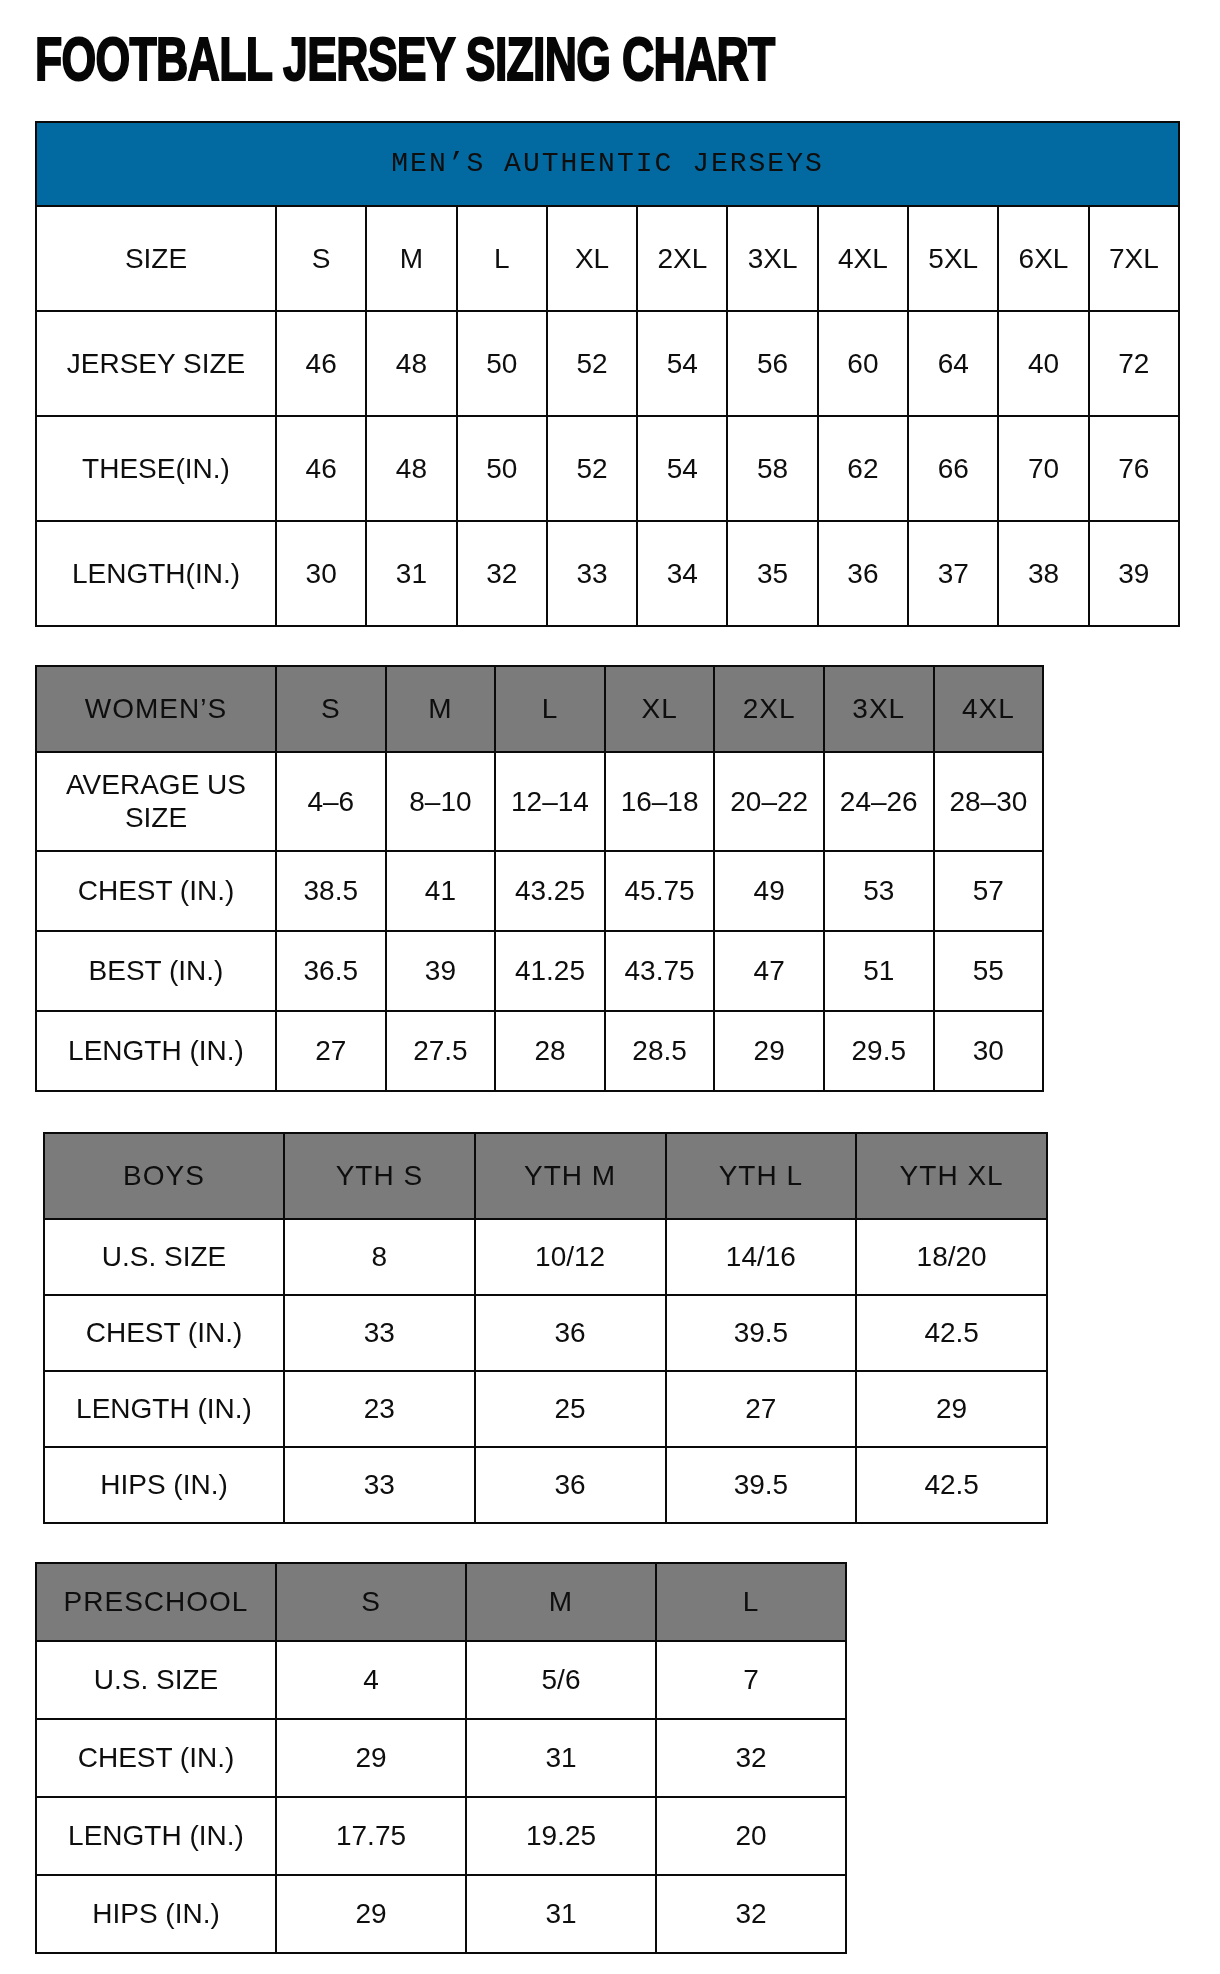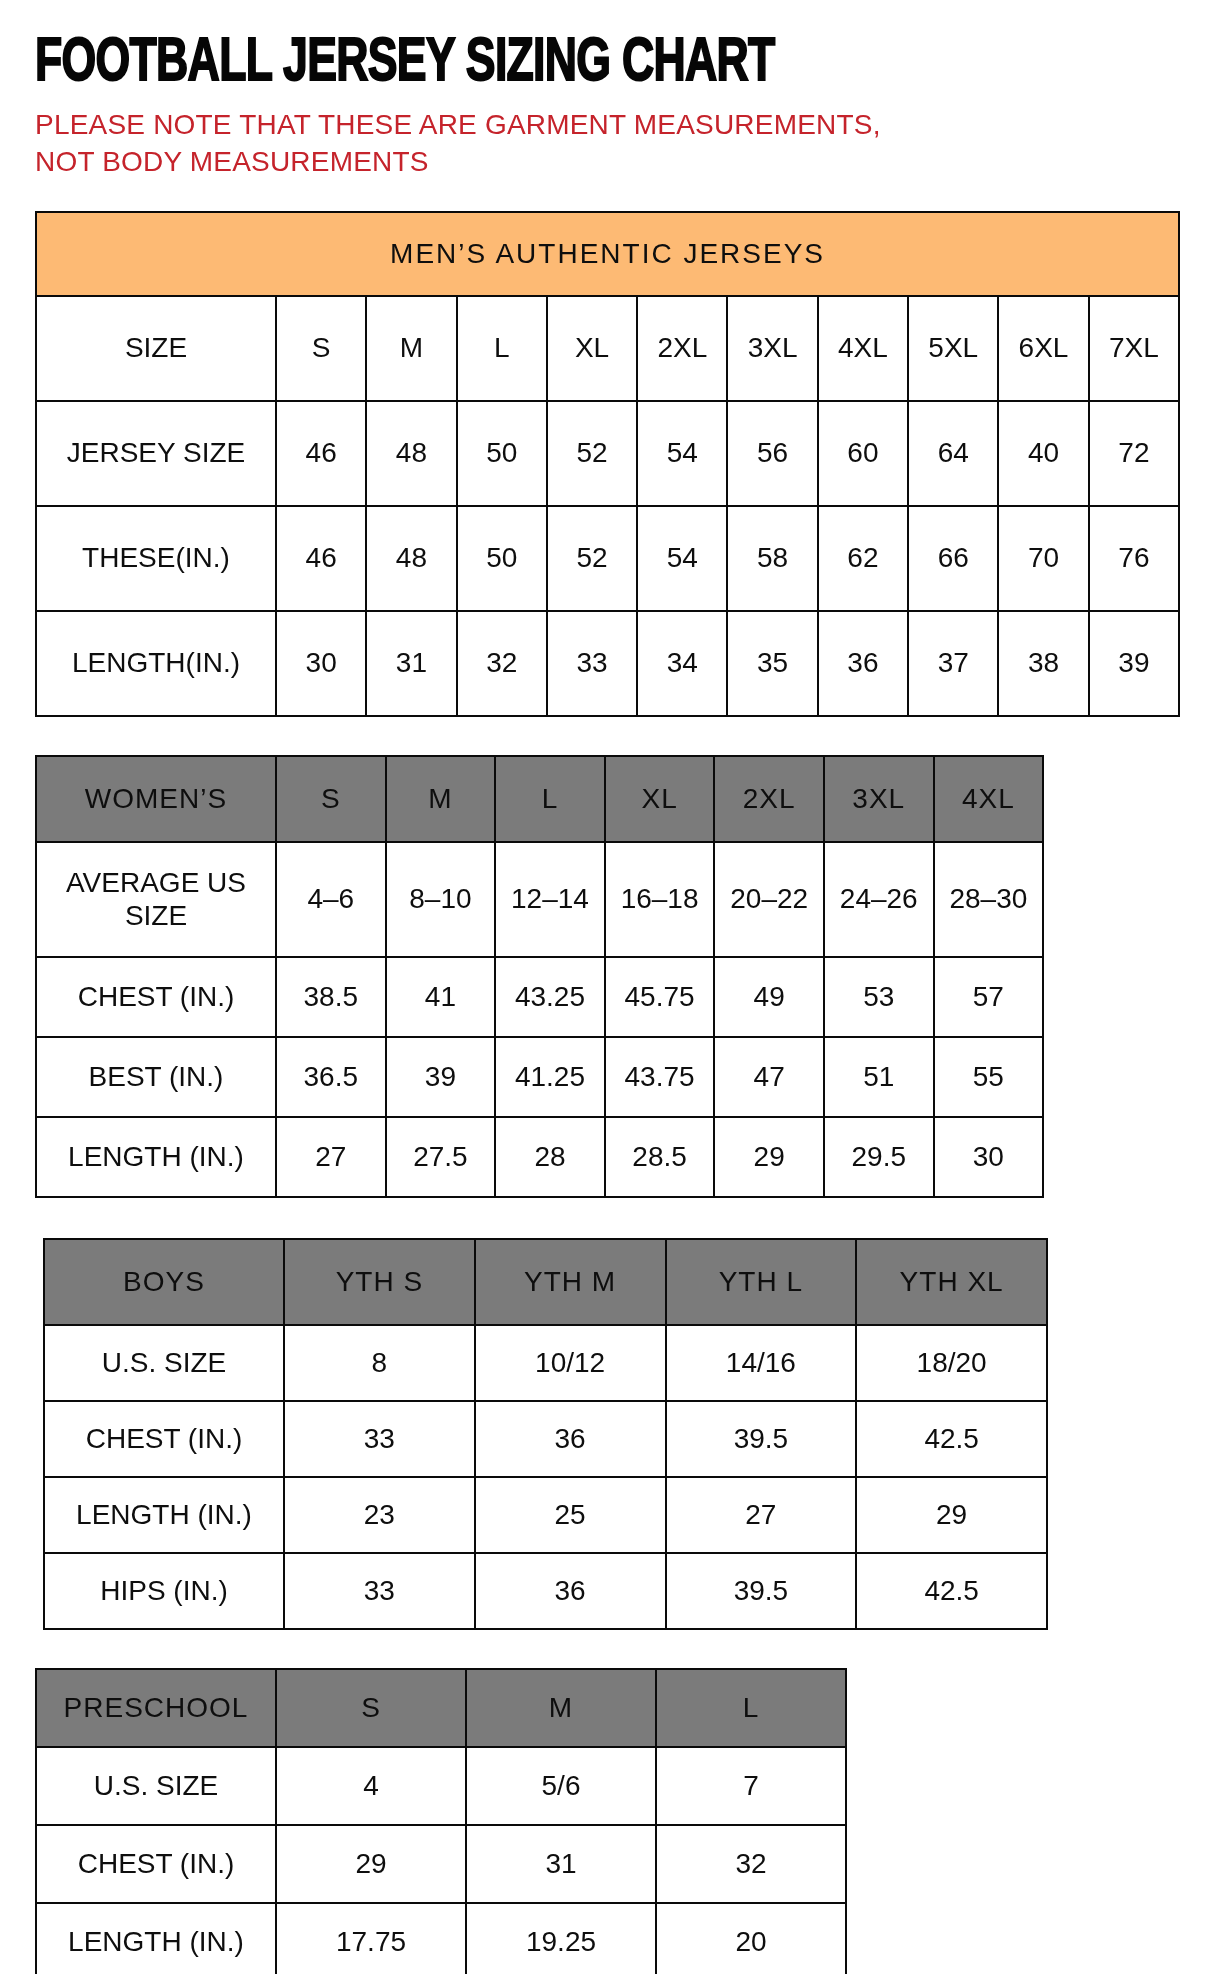--- a/index.html
+++ b/index.html
@@ -52,39 +52,40 @@
     overflow:hidden;
   }
   th.gray-cell{
     background:#7b7b7b;
     color:#ffffff;
     border-bottom:3px solid #000;
     font-weight:400;
     letter-spacing:1px;
   }
   th.banner-cell{
-    background:#fdba74;
+    background:#0369a1;
     color:#ffffff;
     font-size:34px;
     letter-spacing:2px;
     border-bottom:3px solid #000;
     font-weight:400;
+    font-family:Liberation Mono, monospace;
   }
   td.label-cell{font-size:27px;}
 
   
   table.mens{width:1143px;margin-top:30px;}
   table.mens thead tr{height:84px;}
   table.mens tbody tr{height:105px;}
 
   
   table.womens{width:1007px;}
   table.womens thead tr{height:86px;padding-left:40px;}
   table.womens tbody tr{height:80px;}
-  table.womens tbody tr:first-child{height:115px;}
+  table.womens tbody tr:first-child{height:99px;}
 
   
   table.boys{width:1003px;margin-top:40px;margin-left:8px;}
   table.boys thead tr{height:86px;}
   table.boys tbody tr{height:76px;}
 
   
   table.preschool{width:810px;}
   table.preschool thead tr{height:78px;}
   table.preschool tbody tr{height:78px;}
@@ -97,21 +98,20 @@
     white-space:nowrap;
   }
 </style>
 </head>
 <body>
 
 <div class="content">
 
   <h1 class="page-title">FOOTBALL JERSEY SIZING CHART</h1>
 
-  <p class="subtitle">PLEASE NOTE THAT THESE ARE GARMENT MEASUREMENTS, NOT BODY MEASUREMENTS</p>
 
   <table class="size-table mens">
     <colgroup>
       <col style="width:240px">
       <col span="10" style="width:90.3px">
     </colgroup>
     <thead>
       <tr>
         <th class="banner-cell" colspan="11">MEN’S AUTHENTIC JERSEYS</th>
       </tr>

